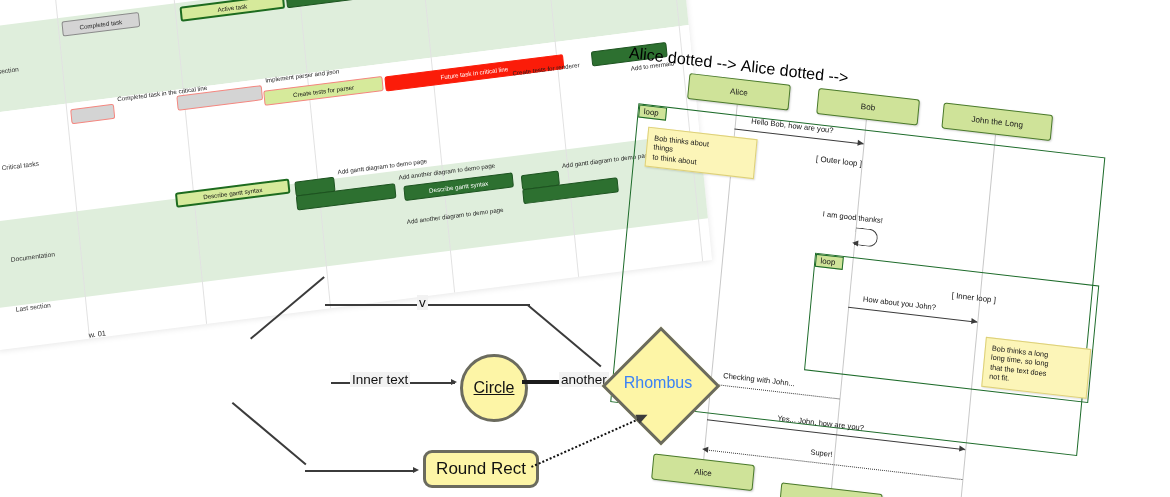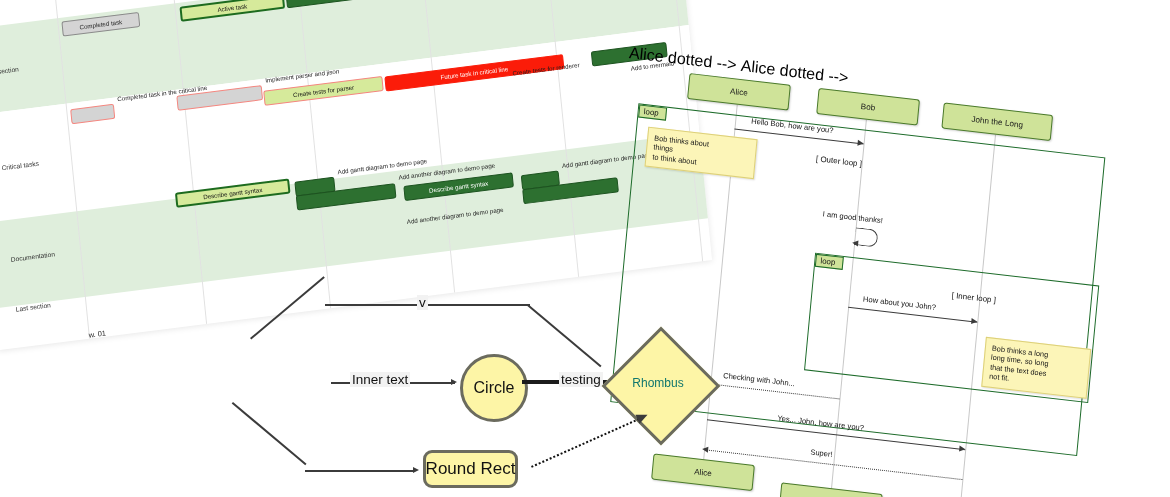--- a/index.html
+++ b/index.html
@@ -61,25 +61,25 @@
             border-left:none;border-radius:0 14px 14px 0;}
 
   
   #flow-panel{position:absolute;left:195px;top:292px;width:560px;height:210px;}
   .fshape{position:absolute;box-sizing:border-box;display:flex;align-items:center;
           justify-content:center;background:#fdf5a6;border:3px solid #6b6b5e;
           font-size:17px;color:#111;white-space:nowrap;}
   .fshape.sq{border-radius:2px;}
   .fshape.round{border-radius:9px;}
   .fcircle{position:absolute;border-radius:50%;background:#fdf5a6;border:3px solid #6b6b5e;
-           display:flex;align-items:center;justify-content:center;font-size:16px;color:#111;}
+           display:flex;align-items:center;justify-content:center;font-size:16px;color:#111;text-decoration:underline;}
   .frhomb{position:absolute;background:#fdf5a6;border:3px solid #6b6b5e;
           transform:rotate(45deg);}
   .frhomb-lab{position:absolute;display:flex;align-items:center;justify-content:center;
-              font-size:12px;color:#0f766e;white-space:nowrap;text-align:right;}
+              font-size:16px;color:#3b82f6;white-space:nowrap;text-align:right;}
   .fline{position:absolute;background:#3b3b3b;}
   .flab{position:absolute;font-size:13.5px;color:#111;background:#f2f2f2;
         padding:0 2px;white-space:nowrap;}
   .fthick{position:absolute;background:#1c1c1c;}
   .fdash{position:absolute;border-top:2.5px dotted #111;height:0;}
 </style>
 </head>
 <body>
 
 <div id="stage">
@@ -239,27 +239,27 @@
 
     <div class="fline" style="left:136px;top:90px;width:124px;height:1.5px;"></div>
     <div class="flab" style="left:155px;top:80px;">Inner text</div>
     <div class="arrowR" style="left:256px;top:87px;"></div>
 
     <div class="fcircle" style="left:265px;top:62px;width:62px;height:62px;">
         <span>Circle</span>
       </div>
 
     <div class="fthick" style="left:327px;top:88px;width:126px;height:4px;"></div>
-    <div class="flab" style="left:364px;top:80px;">testing</div>
+    <div class="flab" style="left:364px;top:80px;">another</div>
     <div class="arrowR" style="left:434px;top:82px;border-top-width:8px;border-bottom-width:8px;border-left-width:18px;border-left-color:#1c1c1c;"></div>
 
     <div class="frhomb" style="left:424px;top:52px;width:78px;height:78px;"></div>
     <div class="frhomb-lab" style="left:413px;top:78px;width:100px;height:26px;">Rhombus</div>
 
-    <div class="fshape round" style="left:228px;top:158px;width:95px;height:38px;">
+    <div class="fshape round" style="left:228px;top:158px;width:116px;height:38px;">
         <span>Round Rect</span>
       </div>
 
     <div class="fdash" style="left:336px;top:174px;width:122px;transform:rotate(-24deg);transform-origin:0 0;"></div>
     <div class="arrowR" style="left:442px;top:120px;border-top-width:5px;border-bottom-width:5px;border-left-width:11px;transform:rotate(-24deg);"></div>
   </div>
 
 </div>
 
 </body></html>

